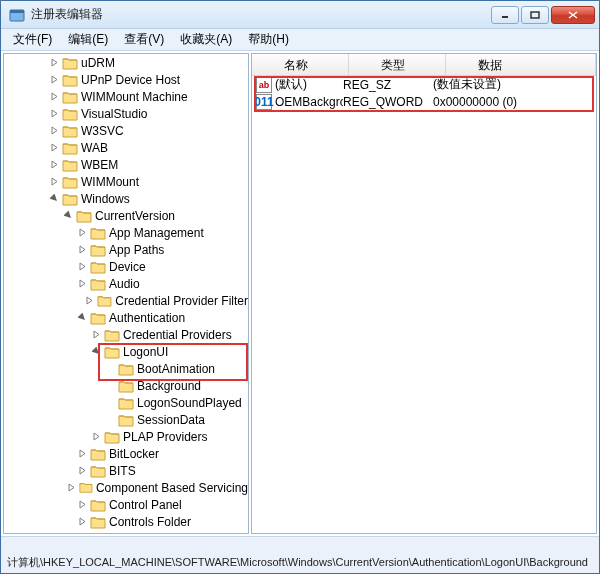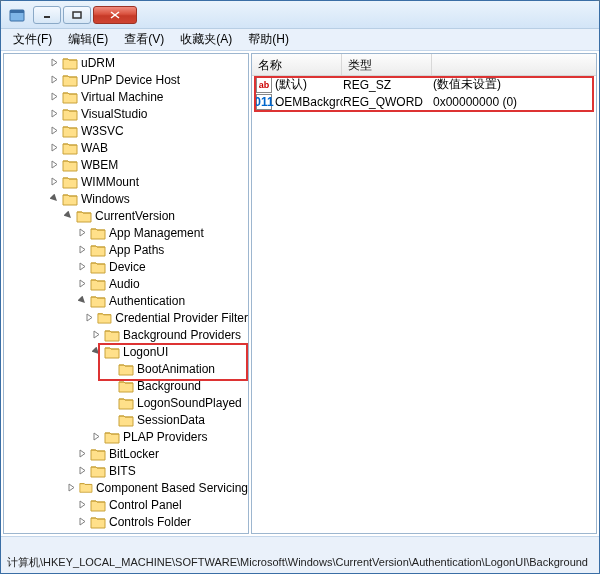--- a/index.html
+++ b/index.html
@@ -123,20 +123,21 @@
     display: flex;
     background: linear-gradient(to bottom, #fdfdfd, #ececec);
     border-bottom: 1px solid #d5d5d5;
     font-size: 12px;
   }
   .list-header .col {
     padding: 3px 6px;
     border-right: 1px solid #d8d8d8;
     white-space: nowrap;
     overflow: hidden;
+    margin-left: 26px;
   }
   .list-body { flex: 1; position: relative; }
   .list-row {
     display: flex;
     height: 17px;
     align-items: center;
     font-size: 12px;
   }
   .list-row .val-icon {
     width: 16px; height: 16px; margin: 0 3px 0 4px;
@@ -171,20 +172,21 @@
 <body>
 
 <div class="window">
   <div class="titlebar">
     <span class="app-icon">
       <svg viewBox="0 0 16 16">
           <rect x="1" y="3" width="14" height="11" rx="1" fill="#7fb6e8" stroke="#3a6ea5"></rect>
           <rect x="1" y="3" width="14" height="3" fill="#3a6ea5"></rect>
         </svg>
     </span>
+    <span class="title">注册表编辑器</span>
     <div class="win-buttons">
       <div class="win-btn">
           <svg width="10" height="8">
             <line x1="2" y1="6" x2="8" y2="6" stroke="#333" stroke-width="2"></line>
           </svg>
         </div>
       <div class="win-btn">
           <svg width="10" height="8">
             <rect x="1" y="1" width="8" height="6" fill="none" stroke="#333" stroke-width="1.5"></rect>
           </svg>
@@ -239,21 +241,21 @@
             <span class="indent" style="width: 42px;"></span>
             <span class="expander">
               <svg viewBox="0 0 9 9">
                 <path d="M2 1 L7 4.5 L2 8 Z" fill="none" stroke="#808080"></path>
               </svg>
             </span>
             <span class="folder"><svg viewBox="0 0 16 14">
                 <path d="M1 3 h5 l1 1 h8 v9 h-14 z" fill="#ffe08a" stroke="#c9a23a"></path>
                 <path d="M1 3 h5 l1 1 h8" fill="none" stroke="#c9a23a"></path>
               </svg></span>
-            <span>Virtual Machine</span>
+            <span>WIMMount Machine</span>
           </div>
           <div class="tree-row">
             <span class="indent" style="width: 42px;"></span>
             <span class="expander">
               <svg viewBox="0 0 9 9">
                 <path d="M2 1 L7 4.5 L2 8 Z" fill="none" stroke="#808080"></path>
               </svg>
             </span>
             <span class="folder"><svg viewBox="0 0 16 14">
                 <path d="M1 3 h5 l1 1 h8 v9 h-14 z" fill="#ffe08a" stroke="#c9a23a"></path>
@@ -385,20 +387,33 @@
                 <path d="M2 1 L7 4.5 L2 8 Z" fill="none" stroke="#808080"></path>
               </svg>
             </span>
             <span class="folder"><svg viewBox="0 0 16 14">
                 <path d="M1 3 h5 l1 1 h8 v9 h-14 z" fill="#ffe08a" stroke="#c9a23a"></path>
                 <path d="M1 3 h5 l1 1 h8" fill="none" stroke="#c9a23a"></path>
               </svg></span>
             <span>Audio</span>
           </div>
           <div class="tree-row">
+            <span class="indent" style="width: 84px;"></span>
+            <span class="expander">
+              <svg viewBox="0 0 9 9">
+                <path d="M2 1 L7 4.5 L2 8 Z" fill="none" stroke="#808080"></path>
+              </svg>
+            </span>
+            <span class="folder"><svg viewBox="0 0 16 14">
+                <path d="M1 3 h5 l1 1 h8 v9 h-14 z" fill="#ffe08a" stroke="#c9a23a"></path>
+                <path d="M1 3 h5 l1 1 h8" fill="none" stroke="#c9a23a"></path>
+              </svg></span>
+            <span>Credential Provider Filter</span>
+          </div>
+          <div class="tree-row">
             <span class="indent" style="width: 70px;"></span>
             <span class="expander">
               <svg viewBox="0 0 9 9">
                 <path d="M1 1 L8 4.5 L1 8 Z" transform="rotate(45 4.5 4.5)" fill="#606060"></path>
               </svg>
             </span>
             <span class="folder"><svg viewBox="0 0 16 14">
                 <path d="M1 3 h5 l1 1 h8 v9 h-14 z" fill="#ffe08a" stroke="#c9a23a"></path>
                 <path d="M1 3 h5 l1 1 h8" fill="none" stroke="#c9a23a"></path>
               </svg></span>
@@ -408,34 +423,21 @@
             <span class="indent" style="width: 84px;"></span>
             <span class="expander">
               <svg viewBox="0 0 9 9">
                 <path d="M2 1 L7 4.5 L2 8 Z" fill="none" stroke="#808080"></path>
               </svg>
             </span>
             <span class="folder"><svg viewBox="0 0 16 14">
                 <path d="M1 3 h5 l1 1 h8 v9 h-14 z" fill="#ffe08a" stroke="#c9a23a"></path>
                 <path d="M1 3 h5 l1 1 h8" fill="none" stroke="#c9a23a"></path>
               </svg></span>
-            <span>Credential Provider Filter</span>
-          </div>
-          <div class="tree-row">
-            <span class="indent" style="width: 84px;"></span>
-            <span class="expander">
-              <svg viewBox="0 0 9 9">
-                <path d="M2 1 L7 4.5 L2 8 Z" fill="none" stroke="#808080"></path>
-              </svg>
-            </span>
-            <span class="folder"><svg viewBox="0 0 16 14">
-                <path d="M1 3 h5 l1 1 h8 v9 h-14 z" fill="#ffe08a" stroke="#c9a23a"></path>
-                <path d="M1 3 h5 l1 1 h8" fill="none" stroke="#c9a23a"></path>
-              </svg></span>
-            <span>Background Providers</span>
+            <span>Credential Providers</span>
           </div>
           <div class="tree-row">
             <span class="indent" style="width: 84px;"></span>
             <span class="expander">
               <svg viewBox="0 0 9 9">
                 <path d="M1 1 L8 4.5 L1 8 Z" transform="rotate(45 4.5 4.5)" fill="#606060"></path>
               </svg>
             </span>
             <span class="folder"><svg viewBox="0 0 16 14">
                 <path d="M1 3 h5 l1 1 h8 v9 h-14 z" fill="#ffe08a" stroke="#c9a23a"></path>
@@ -578,20 +580,21 @@
               </svg></span>
             <span>Device Installer</span>
           </div>
         </div>
       <div class="highlight-box" id="tree-hl" style="left: 94px; top: 289px; width: 150px; height: 38px;"></div>
     </div>
     <div class="list-pane">
       <div class="list-header">
         <div class="col" id="col-name" style="width: 90px;">名称</div>
         <div class="col" id="col-type" style="width: 90px;">类型</div>
+        <div class="col" id="col-data" style="width: 160px;">数据</div>
       </div>
       <div class="list-body" id="list-body">
         <div class="highlight-box" id="list-hl" style="left: 2px; top: 0px; right: 2px; height: 36px;"></div>
       <div class="list-row">
             <span class="val-icon str">ab</span>
             <span class="cell" style="width: 68px;">(默认)</span>
             <span class="cell" style="width: 90px;">REG_SZ</span>
             <span class="cell" style="width: 160px;">(数值未设置)</span>
           </div>
           <div class="list-row">

